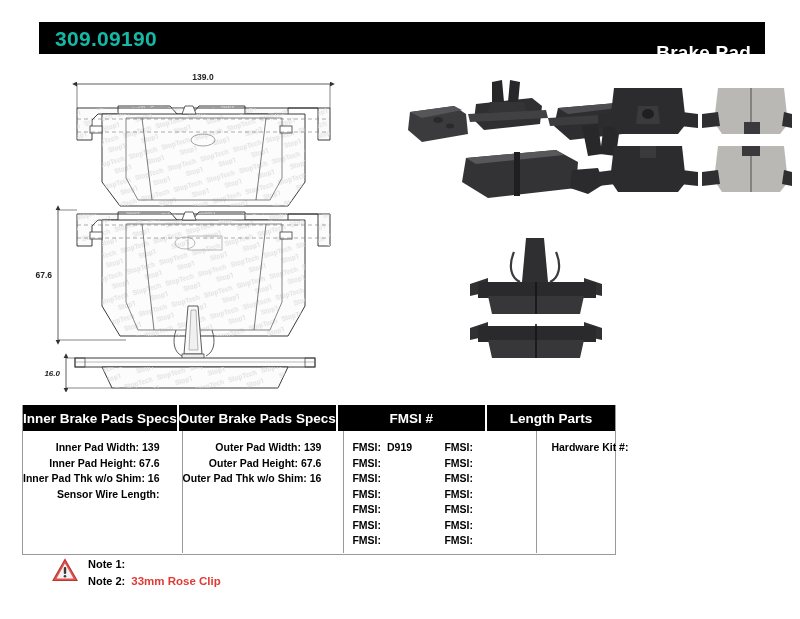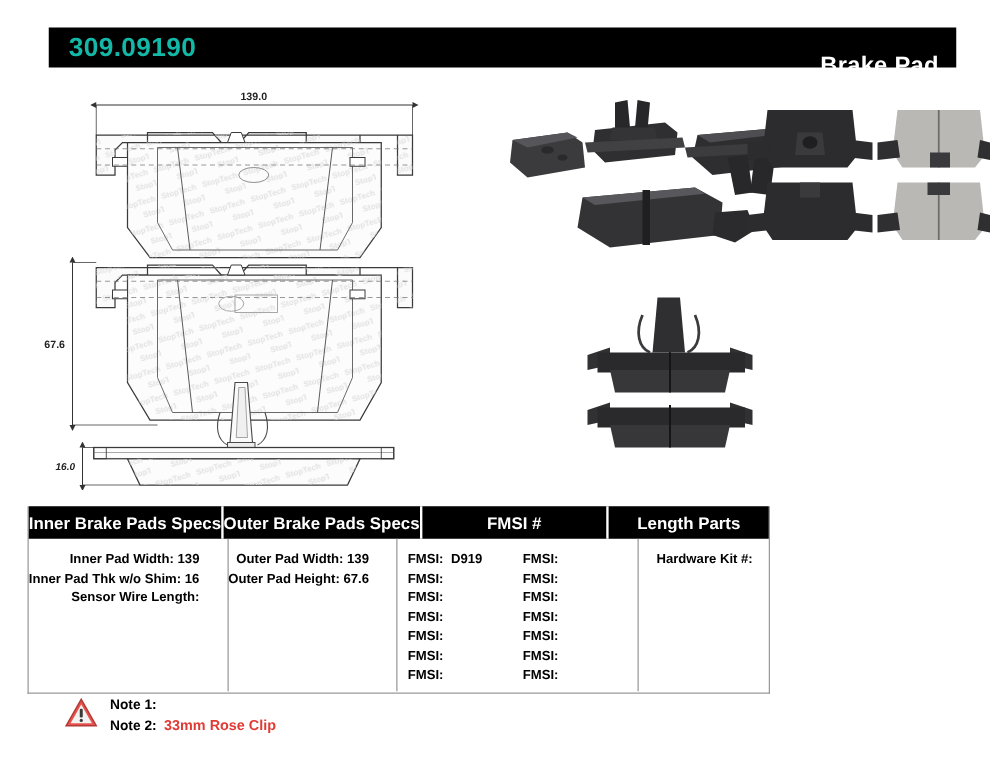--- a/index.html
+++ b/index.html
@@ -347,28 +347,30 @@
     <div class="th col-inner">Inner Brake Pads Specs</div>
     <div class="th col-outer">Outer Brake Pads Specs</div>
     <div class="th col-fmsi">FMSI #</div>
     <div class="th col-related">Length Parts</div>
   </div>
 
   <div class="tbody">
     <div class="td col-inner">
       <div id="inner-specs-list">
           <div class="spec-line"><span>Inner Pad Width:</span><span class="v"> 139</span></div>
+          <div class="spec-line"><span>Inner Pad Height:</span><span class="v"> 67.6</span></div>
           <div class="spec-line"><span>Inner Pad Thk w/o Shim:</span><span class="v"> 16</span></div>
           <div class="spec-line"><span>Sensor Wire Length:</span><span class="v"></span></div>
         </div>
     </div>
     <div class="td col-outer">
       <div id="outer-specs-list">
           <div class="spec-line"><span>Outer Pad Width:</span><span class="v"> 139</span></div>
           <div class="spec-line"><span>Outer Pad Height:</span><span class="v"> 67.6</span></div>
+          <div class="spec-line"><span>Outer Pad Thk w/o Shim:</span><span class="v"> 16</span></div>
         </div>
     </div>
     <div class="td col-fmsi">
       <div class="fmsi-grid">
         <div class="fmsi-col" id="fmsi-col-1">
             <div class="fmsi-line"><span>FMSI:</span><span class="v">D919</span></div>
             <div class="fmsi-line"><span>FMSI:</span><span class="v"></span></div>
             <div class="fmsi-line"><span>FMSI:</span><span class="v"></span></div>
             <div class="fmsi-line"><span>FMSI:</span><span class="v"></span></div>
             <div class="fmsi-line"><span>FMSI:</span><span class="v"></span></div>

